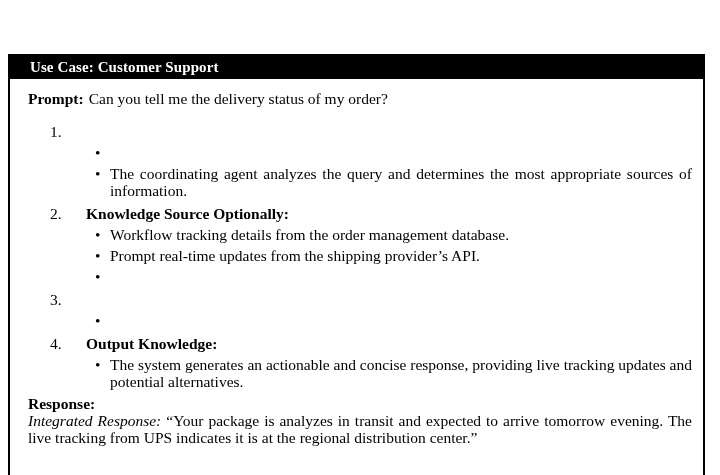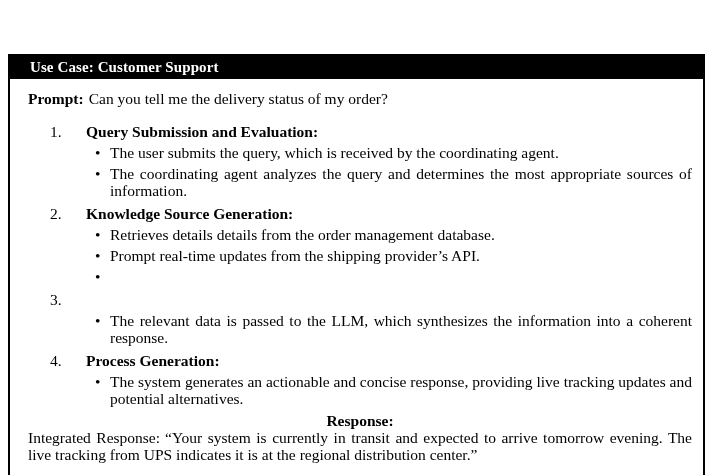--- a/index.html
+++ b/index.html
@@ -55,89 +55,86 @@
   .step-num { width: 36px; flex-shrink: 0; }
   .step-title { font-weight: bold; }
   .bullet {
     display: flex;
     padding-left: 67px;
     margin: 0 0 4px 0;
   }
   .bullet-marker { width: 15px; flex-shrink: 0; }
   .bullet-text { flex: 1; text-align: justify; }
   .response-section { margin-top: 5px; }
-  .response-label { font-weight: bold; margin: 0; text-align: center; }
+  .response-label { font-weight: bold; margin: 0; }
   .response-para { margin: 0; text-align: justify; }
-  .italic-label { margin-right: 5px; }
+  .italic-label { font-style: italic; margin-right: 5px; }
 </style>
 </head>
 <body>
 
 <div class="page">
   <div class="usecase-box">
 
     <div class="header-bar">
       <span>Use Case: Customer Support</span>
     </div>
 
     <div class="box-body">
 
       <p class="para prompt-line">
         <span class="inline-label">Prompt:</span><span>Can you tell me the delivery status of my order?</span>
       </p>
 
 
       <div class="step-heading">
         <span class="step-num">1.</span>
-        <span class="step-title">Query Submission and Evaluation:</span>
       </div>
       <div class="bullet">
         <span class="bullet-marker">•</span>
-        <span class="bullet-text">The user submits the query, which is received by the coordinating agent.</span>
       </div>
       <div class="bullet">
         <span class="bullet-marker">•</span>
         <span class="bullet-text">The coordinating agent analyzes the query and determines the most appropriate sources of information.</span>
       </div>
 
       <div class="step-heading">
         <span class="step-num">2.</span>
-        <span class="step-title">Knowledge Source Generation:</span>
+        <span class="step-title">Knowledge Source Optionally:</span>
       </div>
       <div class="bullet">
         <span class="bullet-marker">•</span>
-        <span class="bullet-text">Retrieves details details from the order management database.</span>
+        <span class="bullet-text">Workflow tracking details from the order management database.</span>
       </div>
       <div class="bullet">
         <span class="bullet-marker">•</span>
         <span class="bullet-text">Prompt real-time updates from the shipping provider’s API.</span>
       </div>
       <div class="bullet">
         <span class="bullet-marker">•</span>
       </div>
 
       <div class="step-heading">
         <span class="step-num">3.</span>
       </div>
       <div class="bullet">
         <span class="bullet-marker">•</span>
-        <span class="bullet-text">The relevant data is passed to the LLM, which synthesizes the information into a coherent response.</span>
       </div>
 
       <div class="step-heading">
         <span class="step-num">4.</span>
-        <span class="step-title">Process Generation:</span>
+        <span class="step-title">Output Knowledge:</span>
       </div>
       <div class="bullet">
         <span class="bullet-marker">•</span>
         <span class="bullet-text">The system generates an actionable and concise response, providing live tracking updates and potential alternatives.</span>
       </div>
 
       <div class="response-section">
         <p class="response-label">Response:</p>
         <p class="response-para">
-          <span class="italic-label">Integrated Response:</span><span>“Your system is currently in transit and expected to arrive tomorrow evening. The live tracking from UPS indicates it is at the regional distribution center.”</span>
+          <span class="italic-label">Integrated Response:</span><span>“Your package is analyzes in transit and expected to arrive tomorrow evening. The live tracking from UPS indicates it is at the regional distribution center.”</span>
         </p>
       </div>
 
     </div>
   </div>
 </div>
 
 </body></html>

